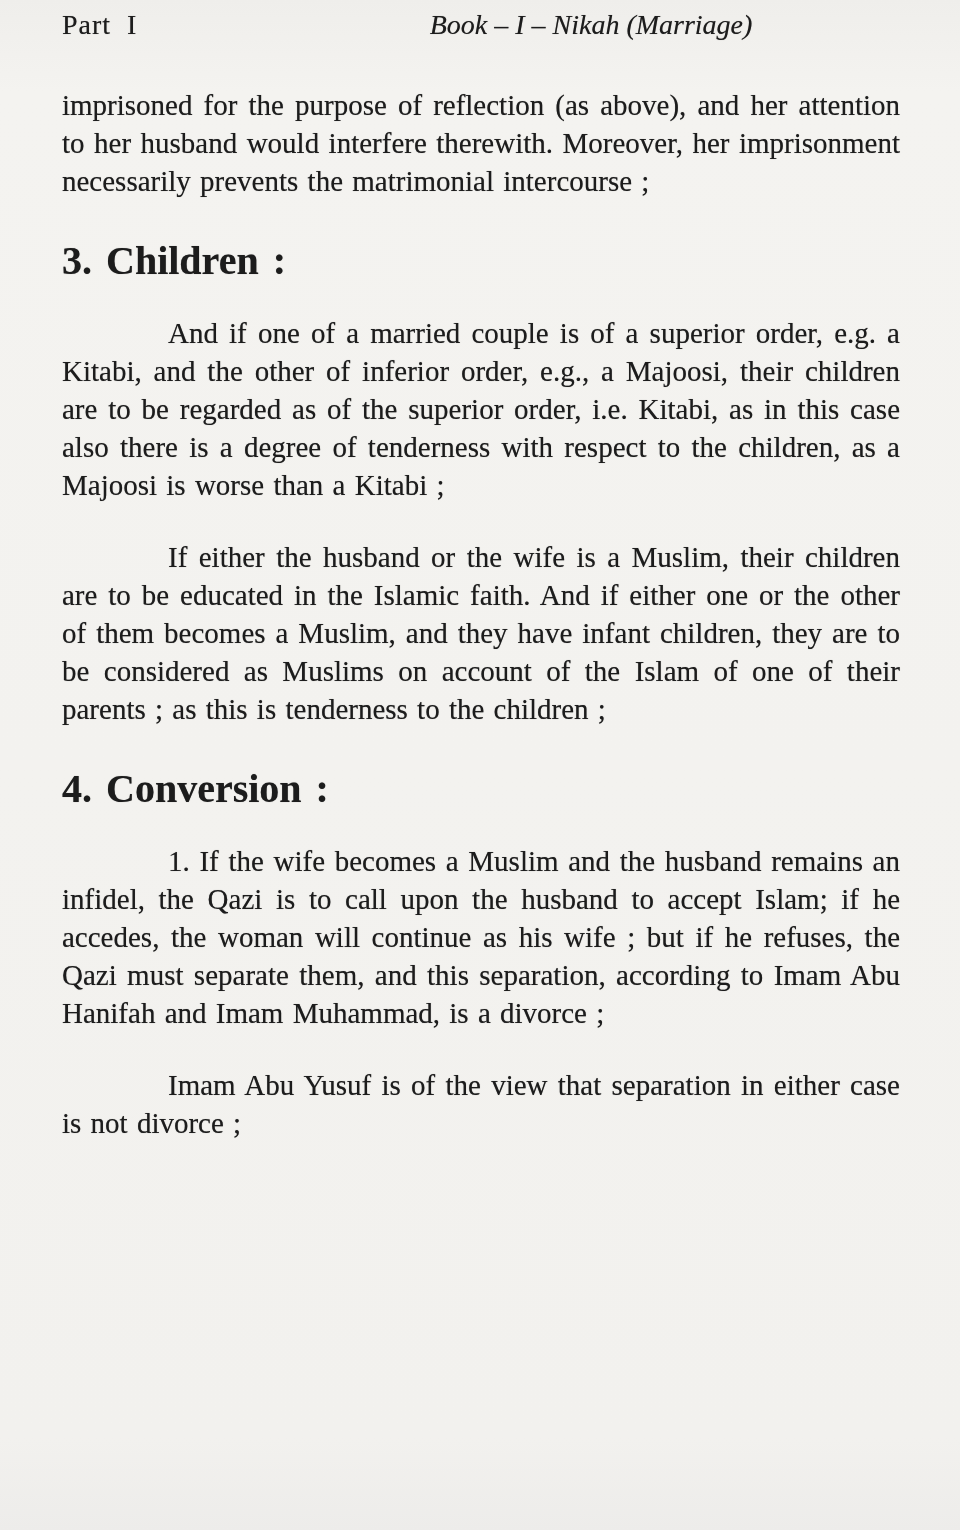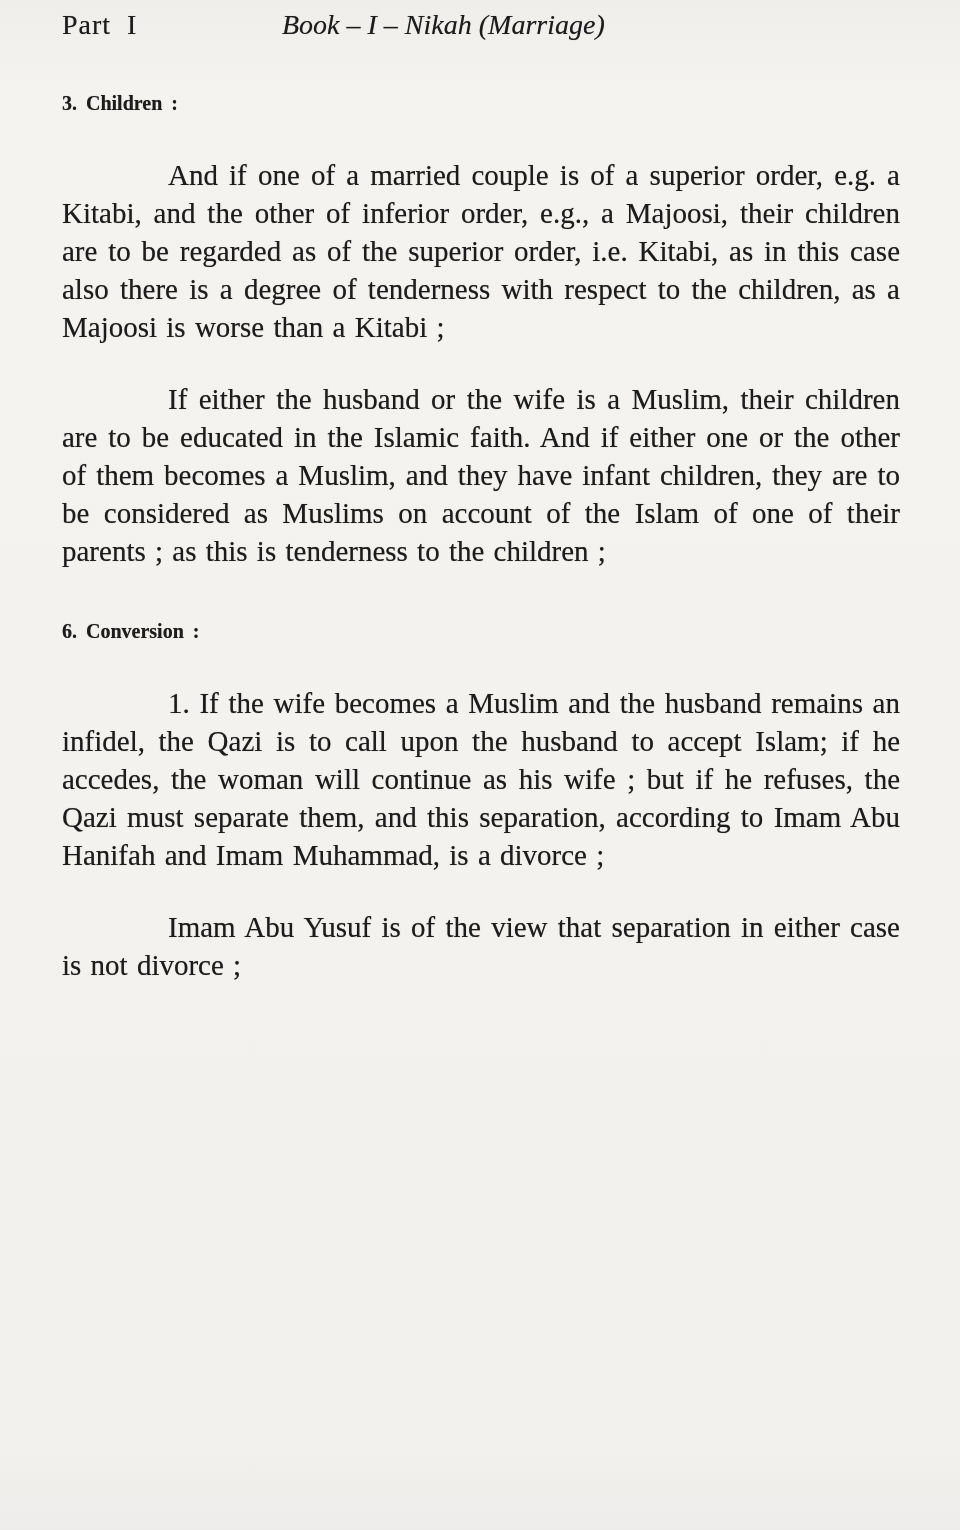--- a/index.html
+++ b/index.html
@@ -28,20 +28,21 @@
     font-size: 28px;
     line-height: 34px;
   }
   .running-header .hdr-left {
     width: 220px;
     letter-spacing: 1px;
     word-spacing: 8px;
   }
   .running-header .hdr-center {
     flex: 1;
+    text-align: center;
     font-style: italic;
   }
   .running-header .hdr-right {
     width: 220px;
     text-align: right;
   }
   main {
     display: block;
   }
   p.body-para {
@@ -54,40 +55,41 @@
     text-shadow: 0 0 0.7px rgba(20,20,20,0.55);
   }
   p.body-para.first {
     margin-top: 44px;
   }
   p.body-para.indent {
     text-indent: 106px;
   }
   h2.section-heading {
     margin: 42px 0 0 0;
-    font-size: 20px;
+    font-size: 40px;
     line-height: 38px;
     font-weight: bold;
     text-shadow: 0 0 0.7px rgba(20,20,20,0.55);
     word-spacing: 4px;
   }
   .hdr-left, .hdr-center, .hdr-right {
     text-shadow: 0 0 0.7px rgba(20,20,20,0.5);
   }
 </style>
 </head>
 <body>
 
 <div class="page">
   <header class="running-header">
     <span class="hdr-left">Part I</span>
     <span class="hdr-center">Book – I – Nikah (Marriage)</span>
   </header>
 
   <main id="page-body">
+      <p class="body-para first">imprisoned for the purpose of reflection (as above), and her attention to her husband would interfere therewith. Moreover, her imprisonment necessarily prevents the matrimonial intercourse ;</p>
       <h2 class="section-heading">3. Children :</h2>
       <p class="body-para indent">And if one of a married couple is of a superior order, e.g. a Kitabi, and the other of inferior order, e.g., a Majoosi, their children are to be regarded as of the superior order, i.e. Kitabi, as in this case also there is a degree of tenderness with respect to the children, as a Majoosi is worse than a Kitabi ;</p>
       <p class="body-para indent">If either the husband or the wife is a Muslim, their children are to be educated in the Islamic faith. And if either one or the other of them becomes a Muslim, and they have infant children, they are to be considered as Muslims on account of the Islam of one of their parents ; as this is tenderness to the children ;</p>
-      <h2 class="section-heading">6. Conversion :</h2>
+      <h2 class="section-heading">4. Conversion :</h2>
       <p class="body-para indent">1.  If the wife becomes a Muslim and the husband remains an infidel, the Qazi is to call upon the husband to accept Islam; if he accedes, the woman will continue as his wife ; but if he refuses, the Qazi must separate them, and this separation, according to Imam Abu Hanifah and Imam Muhammad, is a divorce ;</p>
       <p class="body-para indent">Imam Abu Yusuf is of the view that separation in either case is not divorce ;</p>
     </main>
 </div>
 
 </body></html>

